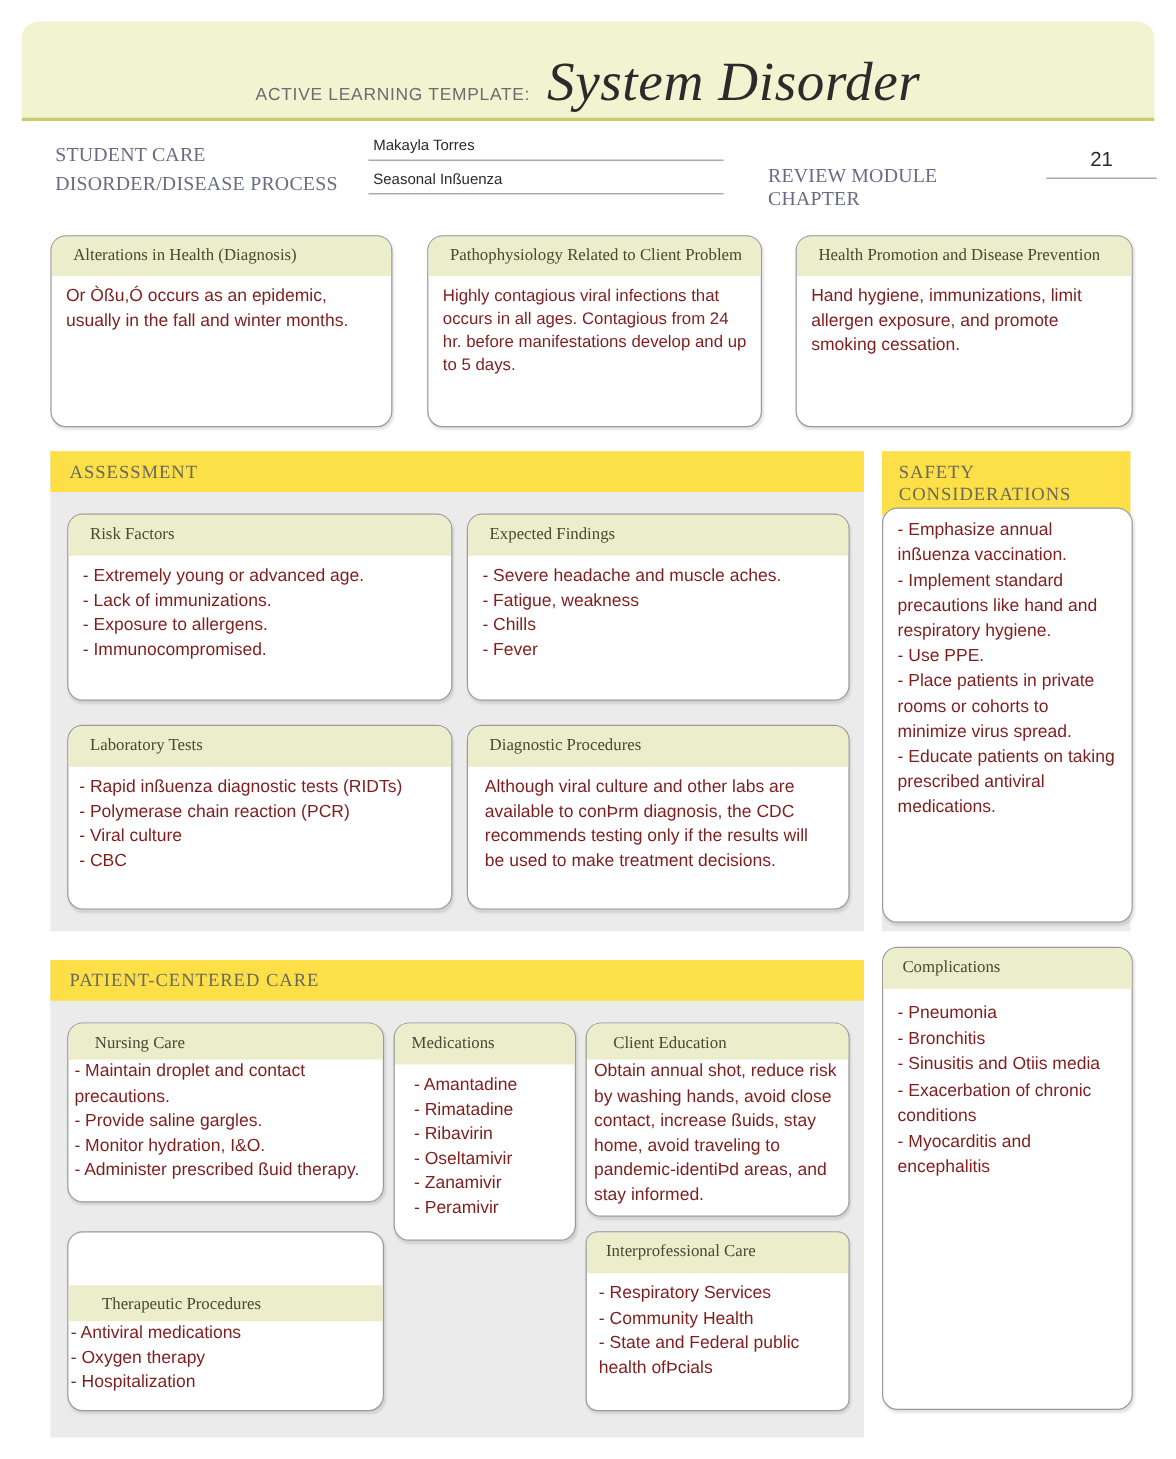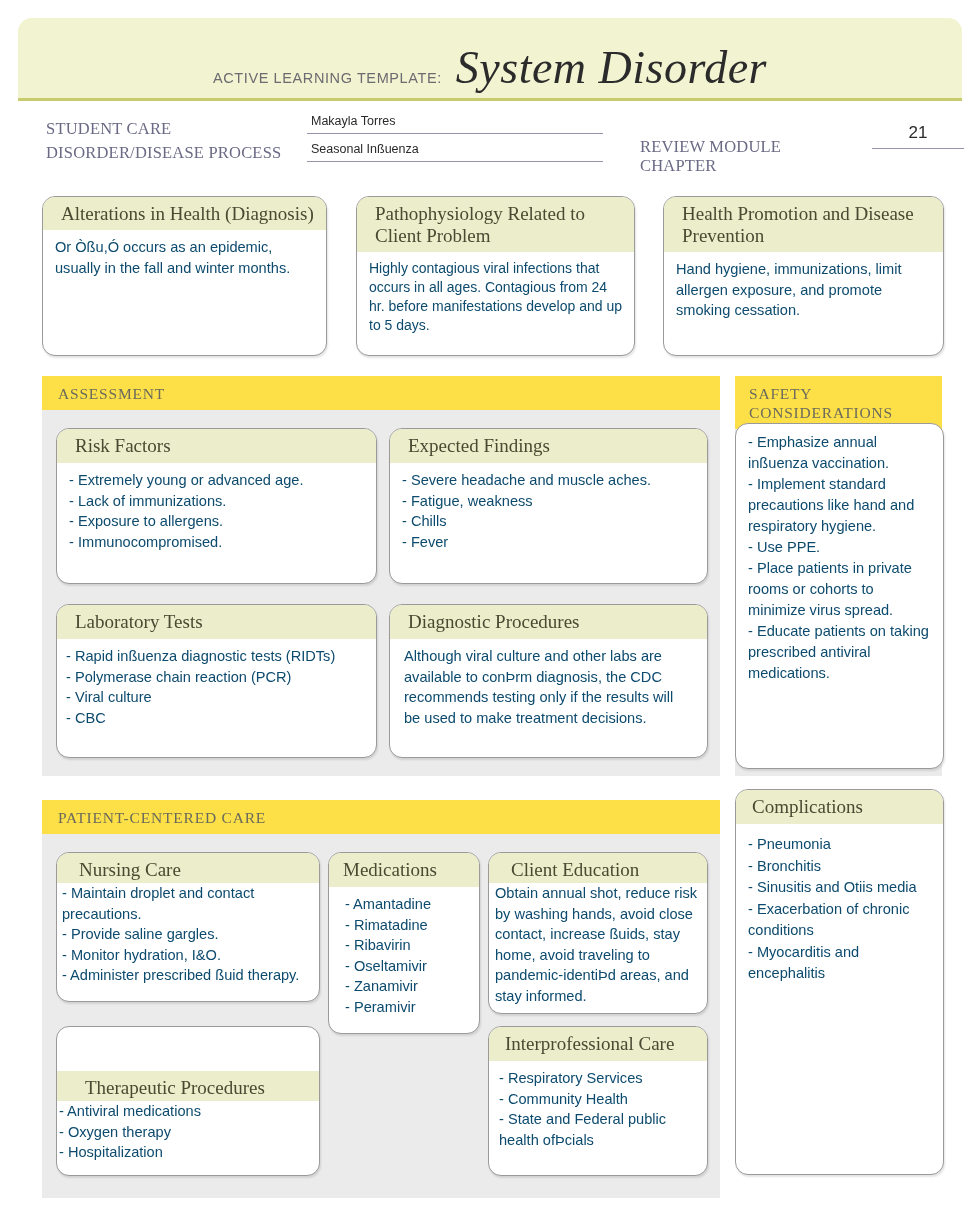--- a/index.html
+++ b/index.html
@@ -98,30 +98,30 @@
     position: absolute;
     background: #ffffff;
     border: 1.4px solid #9a9a9a;
     border-radius: 13px;
     box-shadow: 1px 2px 2px rgba(0,0,0,0.11);
     overflow: hidden;
   }
   .card-head {
     background: #ecedca;
     font-family: "Liberation Serif", serif;
-    font-size: 19px;
+    font-size: 14px;
     color: #4a4a33;
     padding: 6px 0 6px 18px;
     line-height: 22px;
   }
   .card-head.two-line { padding-bottom: 5px; }
   .card-body {
     font-family: "Liberation Sans", sans-serif;
     font-size: 14.6px;
-    color: #0c4a6e;
+    color: #7f1d1d;
     line-height: 20.5px;
     padding: 7px 9px 6px 12px;
   }
   .card-body .ln { white-space: normal; }
 
   
   #card-alterations { left: 42px; top: 196px; width: 283px; height: 158px; }
   #card-patho       { left: 356px; top: 196px; width: 277px; height: 158px; }
   #card-health      { left: 663px; top: 196px; width: 279px; height: 158px; }
 
@@ -153,21 +153,21 @@
   #card-safety { left: 735px; top: 423px; width: 207px; height: 344px; }
   #card-safety .card-body { padding: 8px 8px 6px 12px; line-height: 21px; }
   #card-complications { left: 735px; top: 789px; width: 207px; height: 384px; }
   #card-complications .card-body { padding: 10px 8px 6px 12px; line-height: 21.5px; }
 
   
   #card-nursing  { left: 14px; top: 52px; width: 262px; height: 148px; }
   #card-meds     { left: 286px; top: 52px; width: 150px; height: 180px; }
   #card-clientedu{ left: 446px; top: 52px; width: 218px; height: 160px; }
   #card-therap   { left: 14px; top: 226px; width: 262px; height: 148px; }
-  #card-interpro { left: 446px; top: 226px; width: 218px; height: 148px; }
+  #card-interpro { left: 446px; top: 226px; width: 218px; height: 148px; border-radius: 10px; }
 
   
   .tight .card-body { padding-top: 0px; }
   .tight .card-head { padding-bottom: 2px; }
 
   .nowrap-item { white-space: nowrap; }
 </style>
 </head>
 <body>
 

